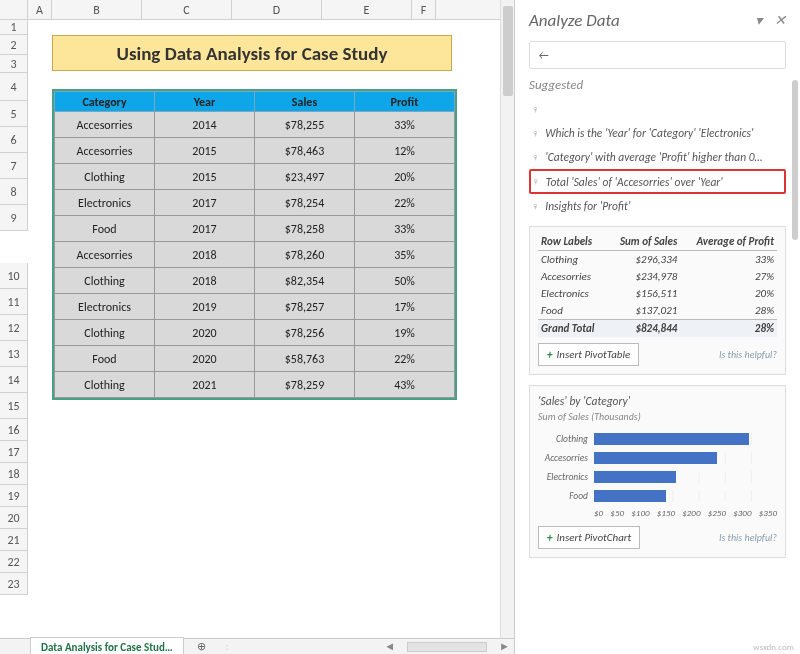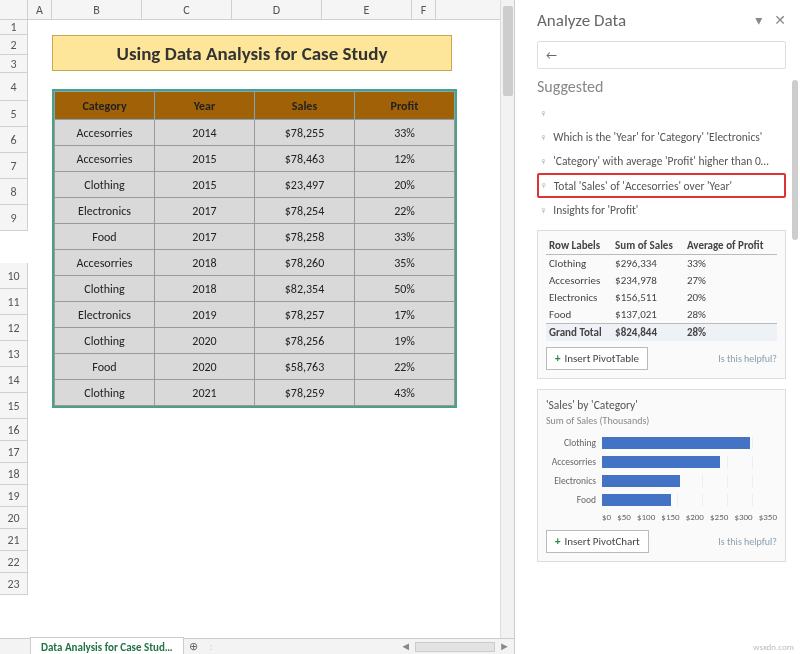--- a/index.html
+++ b/index.html
@@ -9,44 +9,44 @@
 .grid-wrap { flex: 1; overflow: hidden; position: relative; }
 .col-headers { display: flex; height: 20px; background: #f5f5f5; border-bottom: 1px solid #d0d0d0; }
 .row-headers { position: absolute; left: 0; top: 20px; width: 28px; }
 .corner { width: 28px; height: 20px; background: #f5f5f5; border-right: 1px solid #d0d0d0; border-bottom: 1px solid #d0d0d0; }
 .ch { width: 90px; height: 20px; border-right: 1px solid #d0d0d0; text-align: center; line-height: 20px; color: #555; font-size: 12px; }
 .ch.a { width: 24px; }
 .ch.f { width: 24px; }
 .rh { width: 28px; height: 24px; border-bottom: 1px solid #d0d0d0; border-right: 1px solid #d0d0d0; text-align: center; line-height: 24px; color: #555; background: #f5f5f5; font-size: 12px; }
 .data-table { position: absolute; left: 52px; top: 89px; border: 2px solid #4aa087; }
 .data-table table { border-collapse: collapse; }
-.data-table th { background: #a16207; border: 1px solid #7aa6c0; width: 100px; height: 28px; font-weight: bold; font-size: 12px; color: #222; }
+.data-table th { background: #0ea5e9; border: 1px solid #7aa6c0; width: 100px; height: 20px; font-weight: bold; font-size: 12px; color: #222; }
 .data-table td { background: #d9d9d9; border: 1px solid #999; width: 100px; height: 26px; text-align: center; font-size: 12px; color: #222; }
 .title-box { position: absolute; left: 52px; top: 35px; width: 400px; height: 36px; background: #fde699; border: 1px solid #c9a84e; display: flex; align-items: center; justify-content: center; font-weight: bold; font-size: 19px; }
-.sheet-tabs { height: 16px; border-top: 1px solid #ccc; display: flex; align-items: center; background: #f3f3f3; padding-left: 30px; gap: 0; font-size: 11px; }
+.sheet-tabs { height: 16px; border-top: 1px solid #ccc; display: flex; align-items: center; background: #f3f3f3; padding-left: 30px; gap: 8px; font-size: 11px; }
 .tab { padding: 3px 10px; background: #fff; border: 1px solid #ccc; border-bottom: none; color: #217346; font-weight: 600; }
 .tab-plus { width: 20px; height: 20px; display: flex; align-items: center; justify-content: center; color: #666; }
 .tab-sep { color: #ccc; margin: 0 6px; }
 .vscroll-sheet { position: absolute; right: 0; top: 0; bottom: 0; width: 14px; background: #f2f2f2; border-left: 1px solid #ddd; }
 .vscroll-thumb-s { position: absolute; top: 6px; left: 2px; width: 10px; height: 90px; background: #cdcdcd; border-radius: 2px; }
 
-.pane { flex: 1; background: #fff; border-left: 1px solid #ccc; padding: 10px 14px 26px 22px; display: flex; flex-direction: column; position: relative; }
+.pane { flex: 1; background: #fff; border-left: 1px solid #ccc; padding: 10px 14px 26px 14px; display: flex; flex-direction: column; position: relative; font-style: italic; }
 .pane-header { display: flex; align-items: center; justify-content: space-between; margin-bottom: 10px; }
 .pane-title { font-size: 17px; color: #666; font-weight: 400; }
 .pane-ctrls { display: flex; gap: 12px; color: #888; font-size: 14px; }
 .back-row { border: 1px solid #ddd; border-radius: 2px; padding: 6px 8px; margin-bottom: 8px; color: #666; }
-.suggested { font-size: 16px; color: #888; margin-bottom: 6px; }
+.suggested { font-size: 13px; color: #888; margin-bottom: 6px; }
 .sug-list { margin-bottom: 8px; }
 .sug-item { display: flex; align-items: center; gap: 6px; padding: 5px 2px; font-size: 11.5px; color: #555; cursor: pointer; }
 .sug-item.hl { border: 2px solid #d33; padding: 3.5px 0.5px; border-radius: 2px; }
 .bulb { font-size: 11px; color: #999; }
 .pivot-card { border: 1px solid #ddd; background: #fafafa; padding: 6px 8px 8px 8px; margin-bottom: 10px; font-size: 11px; }
 .pivot-tbl { width: 100%; border-collapse: collapse; font-size: 11px; margin-bottom: 6px; }
 .pivot-tbl th { text-align: left; font-weight: bold; border-bottom: 1px solid #bbb; padding: 2px 3px; color: #444; }
-.pivot-tbl th.r, .pivot-tbl td.r { text-align: left; }
+.pivot-tbl th.r, .pivot-tbl td.r { text-align: right; }
 .pivot-tbl td { padding: 2px 3px; color: #444; }
 .pivot-tbl tr.gt td { font-weight: bold; border-top: 1px solid #bbb; background: #eef2f7; }
 .btn-row { display: flex; justify-content: space-between; align-items: center; margin-top: 4px; }
 .ins-btn { border: 1px solid #bbb; background: #fff; padding: 4px 8px; font-size: 11px; color: #444; display: flex; align-items: center; gap: 4px; cursor: pointer; }
 .plus { color: #2a8a4a; font-weight: bold; }
 .helpful { font-size: 10px; color: #8aa0b0; }
 .chart-card { border: 1px solid #ddd; background: #fafafa; padding: 8px 8px 8px 8px; font-size: 11px; }
 .chart-title1 { font-size: 11.5px; color: #555; margin-bottom: 2px; }
 .chart-title2 { font-size: 10px; color: #888; margin-bottom: 6px; }
 .bars { }

